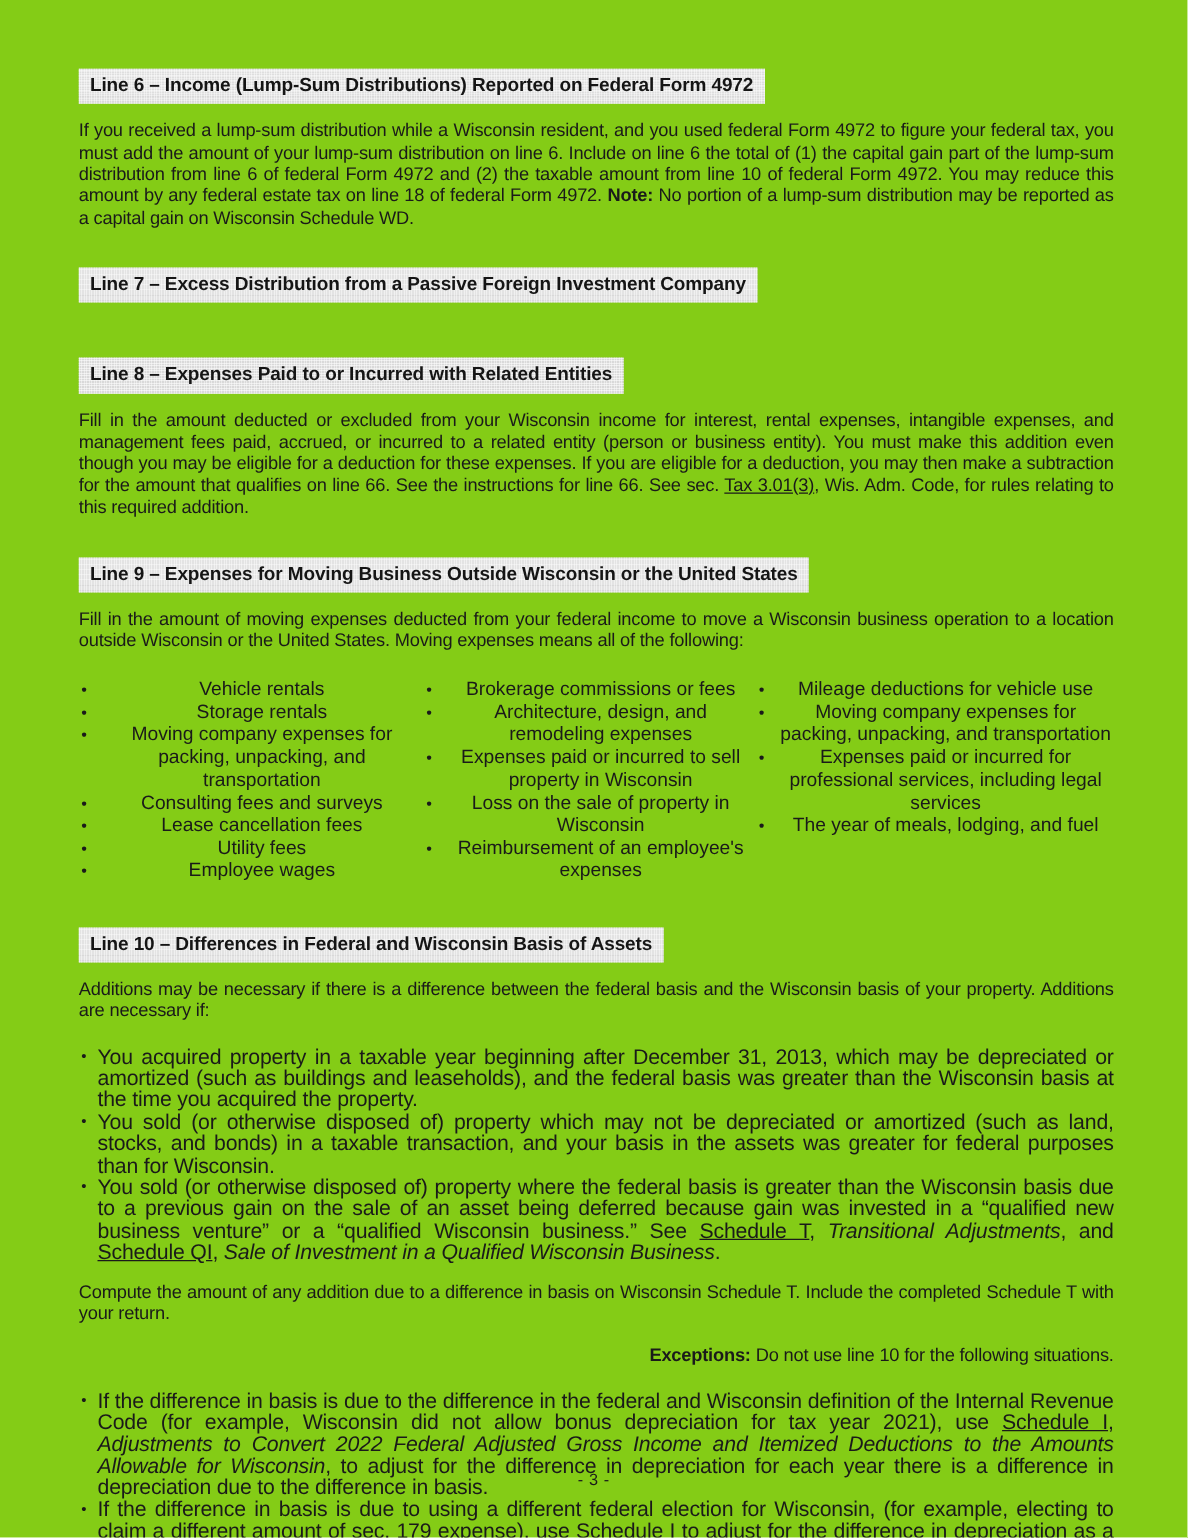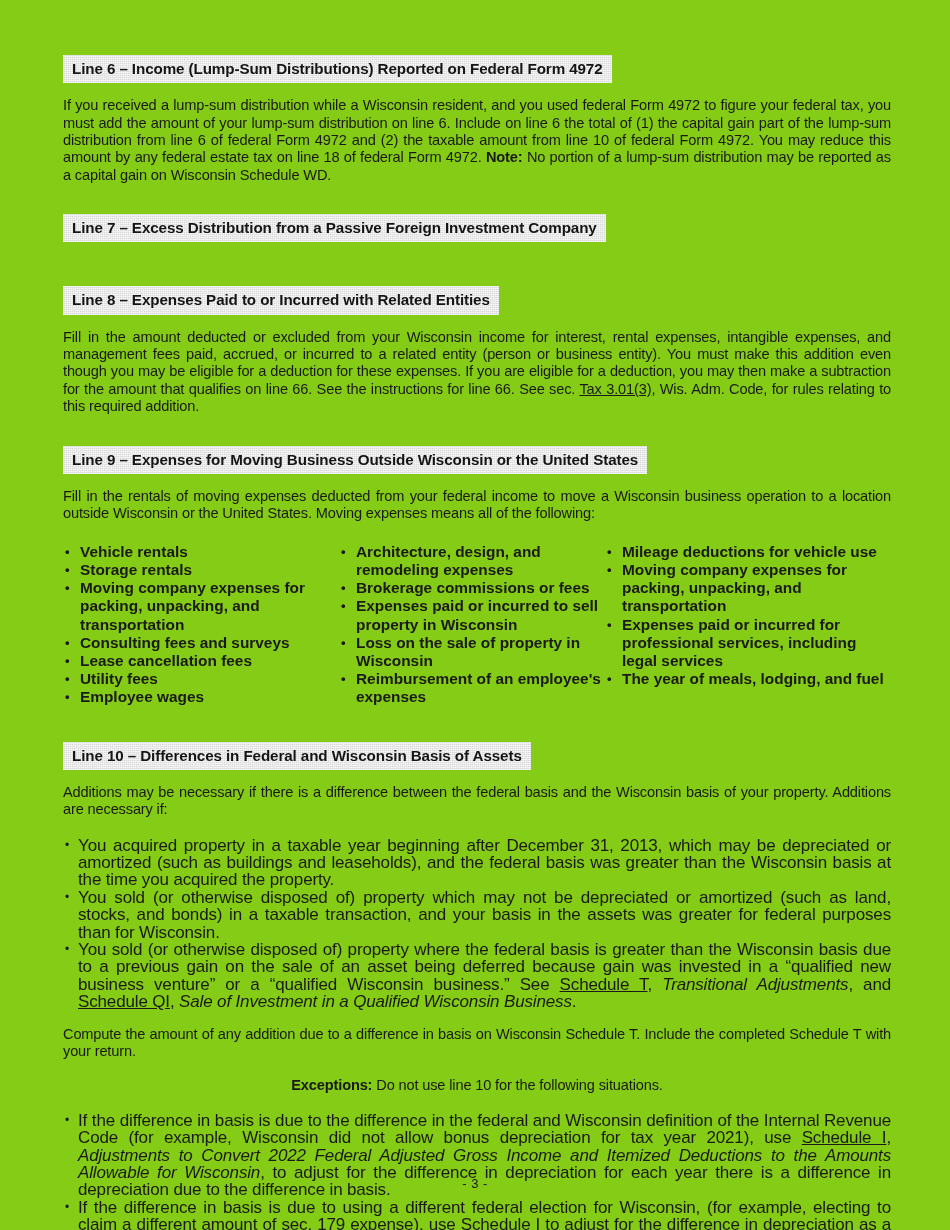--- a/index.html
+++ b/index.html
@@ -51,21 +51,21 @@
 
   
   p.body {
     margin: 0;
     font-size: 14.6px;
     line-height: 17.4px;
     text-align: justify;
     letter-spacing: -0.15px;
     color: #1a1a1a;
   }
-  p.body.nojust { text-align: center; }
+  p.body.nojust { text-align: right; }
 
   .gap-after-head { height: 14px; }
   .gap-sec { height: 30px; }
   .gap-para { height: 15px; }
 
   b, strong { font-weight: bold; }
   i, em { font-style: italic; }
   .lnk {
     text-decoration: underline;
     color: #1a1a1a;
@@ -76,23 +76,22 @@
     list-style: none;
     margin: 0;
     padding: 0;
   }
   ul.blist > li {
     position: relative;
     padding-left: 15px;
     margin: 0 0 0 0;
     font-size: 14.6px;
     line-height: 17.4px;
-    text-align: left;
+    text-align: center;
     letter-spacing: -0.15px;
-    font-weight: bold;
   }
   ul.blist > li::before {
     content: "\2022";
     position: absolute;
     left: 2px;
     top: -1px;
     font-size: 12px;
     line-height: 18px;
   }
 
@@ -180,40 +179,40 @@
     </div>
     <div class="gap-after-head"></div>
     <p class="body"><span>Fill in the amount deducted or excluded from your Wisconsin income for interest, rental expenses, intangible expenses, and management fees paid, accrued, or incurred to a related entity (person or business entity). You must make this addition even though you may be eligible for a deduction for these expenses. If you are eligible for a deduction, you may then make a subtraction for the amount that qualifies on line 66. See the instructions for line 66. See sec. </span><a class="lnk" href="#">Tax 3.01(3)</a><span>, Wis. Adm. Code, for rules relating to this required addition.</span></p>
 
     <div class="gap-sec"></div>
 
     <div class="sec-head-wrap">
       <div class="sec-head">Line 9 – Expenses for Moving Business Outside Wisconsin or the United States</div>
     </div>
     <div class="gap-after-head"></div>
-    <p class="body">Fill in the rentals of moving expenses deducted from your federal income to move a Wisconsin business operation to a location outside Wisconsin or the United States. Moving expenses means all of the following:</p>
+    <p class="body">Fill in the amount of moving expenses deducted from your federal income to move a Wisconsin business operation to a location outside Wisconsin or the United States. Moving expenses means all of the following:</p>
 
     <div style="height:20px"></div>
 
     <div class="cols3">
       <div class="col c1">
         <ul class="blist">
           <li>Vehicle rentals</li>
           <li>Storage rentals</li>
           <li>Moving company expenses for packing, unpacking, and transportation</li>
           <li>Consulting fees and surveys</li>
           <li>Lease cancellation fees</li>
           <li>Utility fees</li>
           <li>Employee wages</li>
         </ul>
       </div>
       <div class="col c2">
         <ul class="blist">
+          <li>Brokerage commissions or fees</li>
           <li>Architecture, design, and remodeling expenses</li>
-          <li>Brokerage commissions or fees</li>
           <li>Expenses paid or incurred to sell property in Wisconsin</li>
           <li>Loss on the sale of property in Wisconsin</li>
           <li>Reimbursement of an employee's expenses</li>
         </ul>
       </div>
       <div class="col c3">
         <ul class="blist">
           <li>Mileage deductions for vehicle use</li>
           <li>Moving company expenses for packing, unpacking, and transportation</li>
           <li>Expenses paid or incurred for professional services, including legal services</li>

